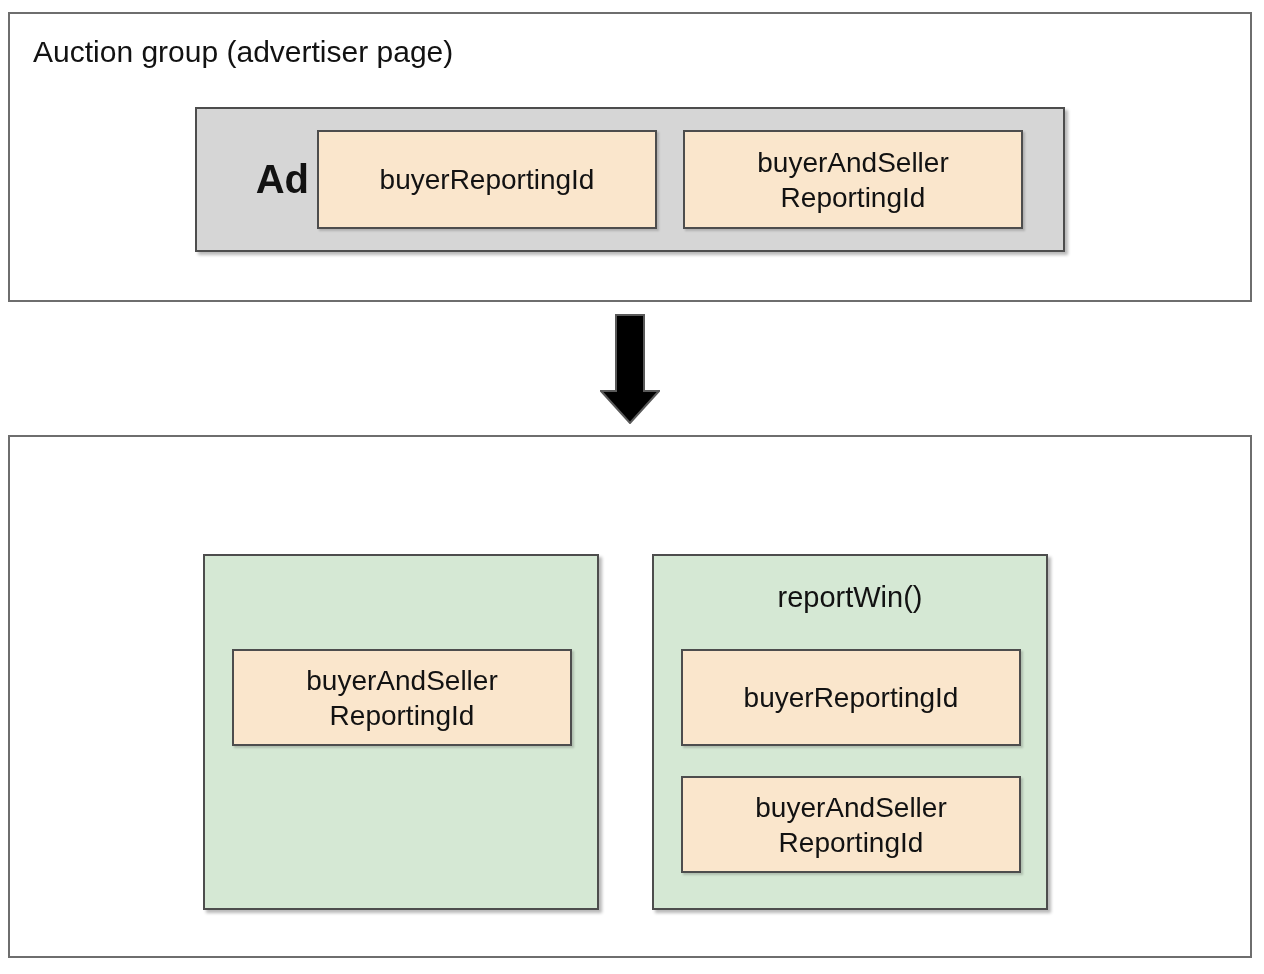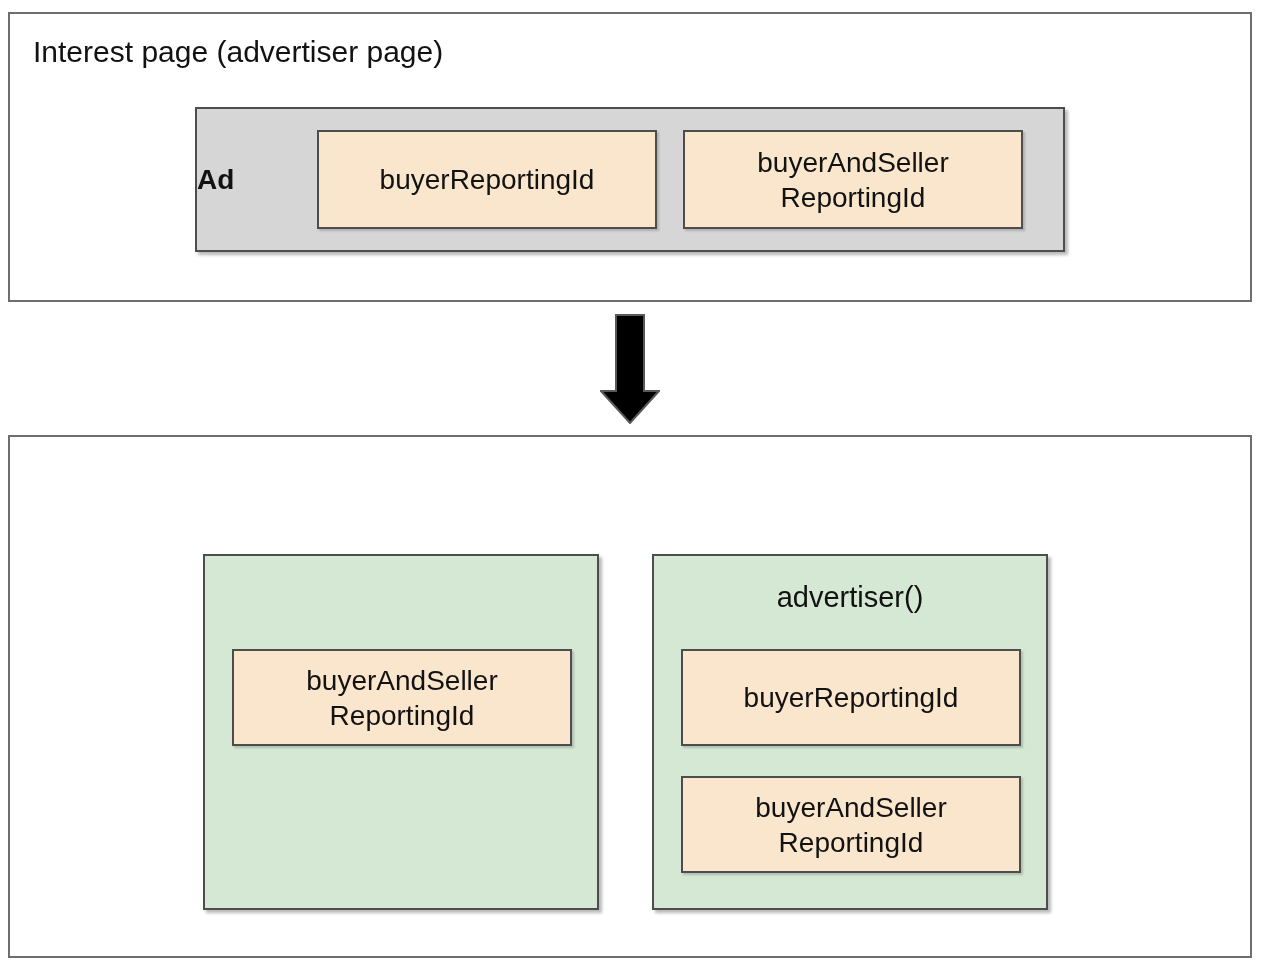--- a/index.html
+++ b/index.html
@@ -40,23 +40,23 @@
     width: 870px;
     height: 145px;
     background: #d6d6d6;
     border: 2px solid #4d4d4d;
     box-shadow: 3px 3px 3px rgba(0,0,0,0.28);
     display: flex;
     align-items: center;
   }
   .ad-label {
     width: 112px;
-    text-align: left;
+    text-align: right;
     font-weight: 700;
-    font-size: 28px;
+    font-size: 40px;
   }
   .field-box {
     background: #fae6cc;
     border: 2px solid #4d4d4d;
     box-shadow: 2px 2px 2px rgba(0,0,0,0.18);
     display: flex;
     align-items: center;
     justify-content: center;
     text-align: center;
   }
@@ -102,21 +102,21 @@
   }
   .fn-box .field-box.slot-1 { top: 93px; }
   .fn-box .field-box.slot-2 { top: 220px; }
 </style>
 </head>
 <body>
 
 <div class="canvas">
 
   <section class="panel" id="panel-top">
-    <div class="panel-title">Interest page (advertiser page)</div>
+    <div class="panel-title">Auction group (advertiser page)</div>
     <div class="ad-box">
       <div class="ad-label">Ad</div>
       <div class="field-box first">
         <span class="field-label">buyerReportingId</span>
       </div>
       <div class="field-box second">
         <span class="field-label">buyerAndSeller
 ReportingId</span>
       </div>
     </div>
@@ -131,21 +131,21 @@
   <section class="panel" id="panel-bottom">
 
     <div class="fn-box" id="fn-report-result">
       <div class="field-box slot-1">
         <span class="field-label">buyerAndSeller
 ReportingId</span>
       </div>
     </div>
 
     <div class="fn-box" id="fn-report-win">
-      <div class="fn-title">advertiser()</div>
+      <div class="fn-title">reportWin()</div>
       <div class="field-box slot-1">
         <span class="field-label">buyerReportingId</span>
       </div>
       <div class="field-box slot-2">
         <span class="field-label">buyerAndSeller
 ReportingId</span>
       </div>
     </div>
   </section>
 

